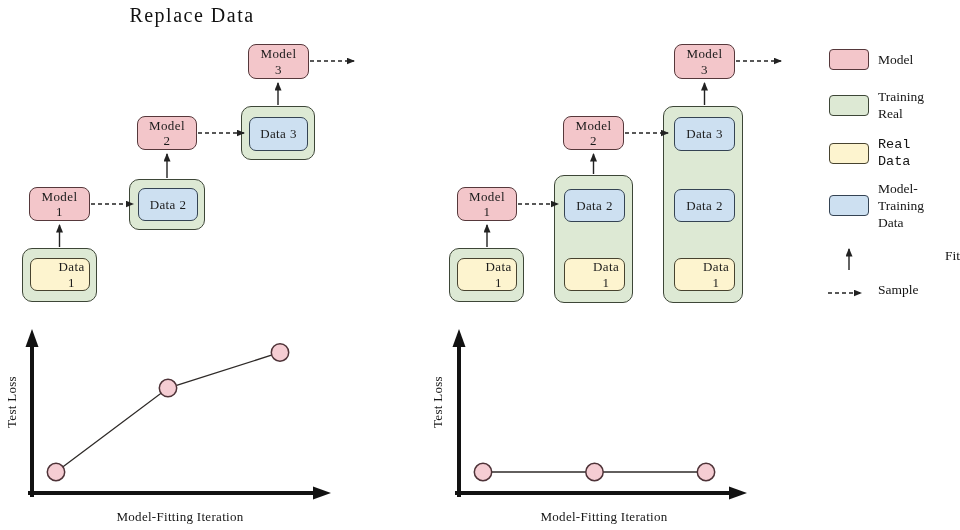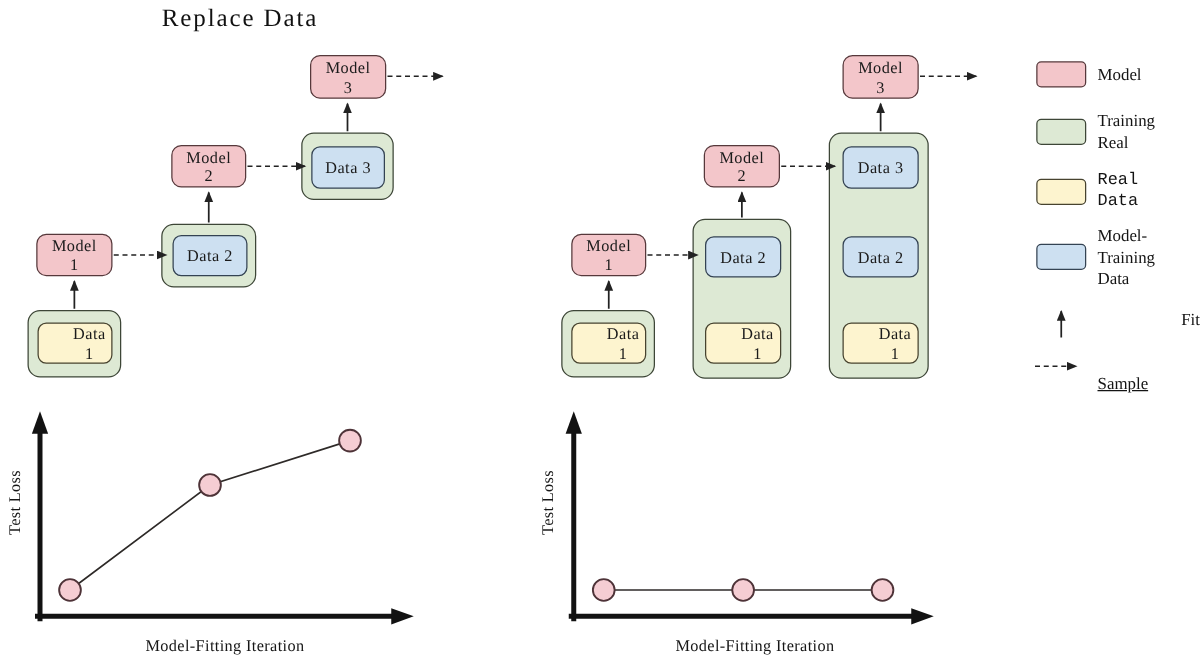--- a/index.html
+++ b/index.html
@@ -98,21 +98,21 @@
   <div class="legend-swatch" style="left:829px;top:143px;background:var(--real-fill);border:1.4px solid var(--real-border);"></div>
   <div class="legend-label" style="top:136px;font-family:Liberation Mono, monospace;">Real
 Data</div>
 
   <div class="legend-swatch" style="left:829px;top:195px;background:var(--generated-fill);border:1.4px solid var(--generated-border);"></div>
   <div class="legend-label" style="top:180px;">Model-
 Training
 Data</div>
 
   <div class="legend-label" style="top:247px;text-align:right;">Fit</div>
-  <div class="legend-label" style="top:298px;text-decoration:underline;">Sample</div>
+  <div class="legend-label" style="top:281px;">Sample</div>
 
   <div class="axis-label ylabel" style="left:-33px;top:394px;">Test Loss</div>
   <div class="axis-label xlabel" style="left:70px;top:509px;">Model-Fitting Iteration</div>
   <div class="axis-label ylabel" style="left:393px;top:394px;">Test Loss</div>
   <div class="axis-label xlabel" style="left:494px;top:509px;">Model-Fitting Iteration</div>
 
   <svg class="overlay" viewBox="0 0 960 530">
     <defs>
       <marker id="arrow" markerUnits="userSpaceOnUse" markerWidth="9" markerHeight="8" refX="7.5" refY="3.5" orient="auto">
         <path d="M0,0 L8.5,3.5 L0,7 Z" fill="#222"></path>

